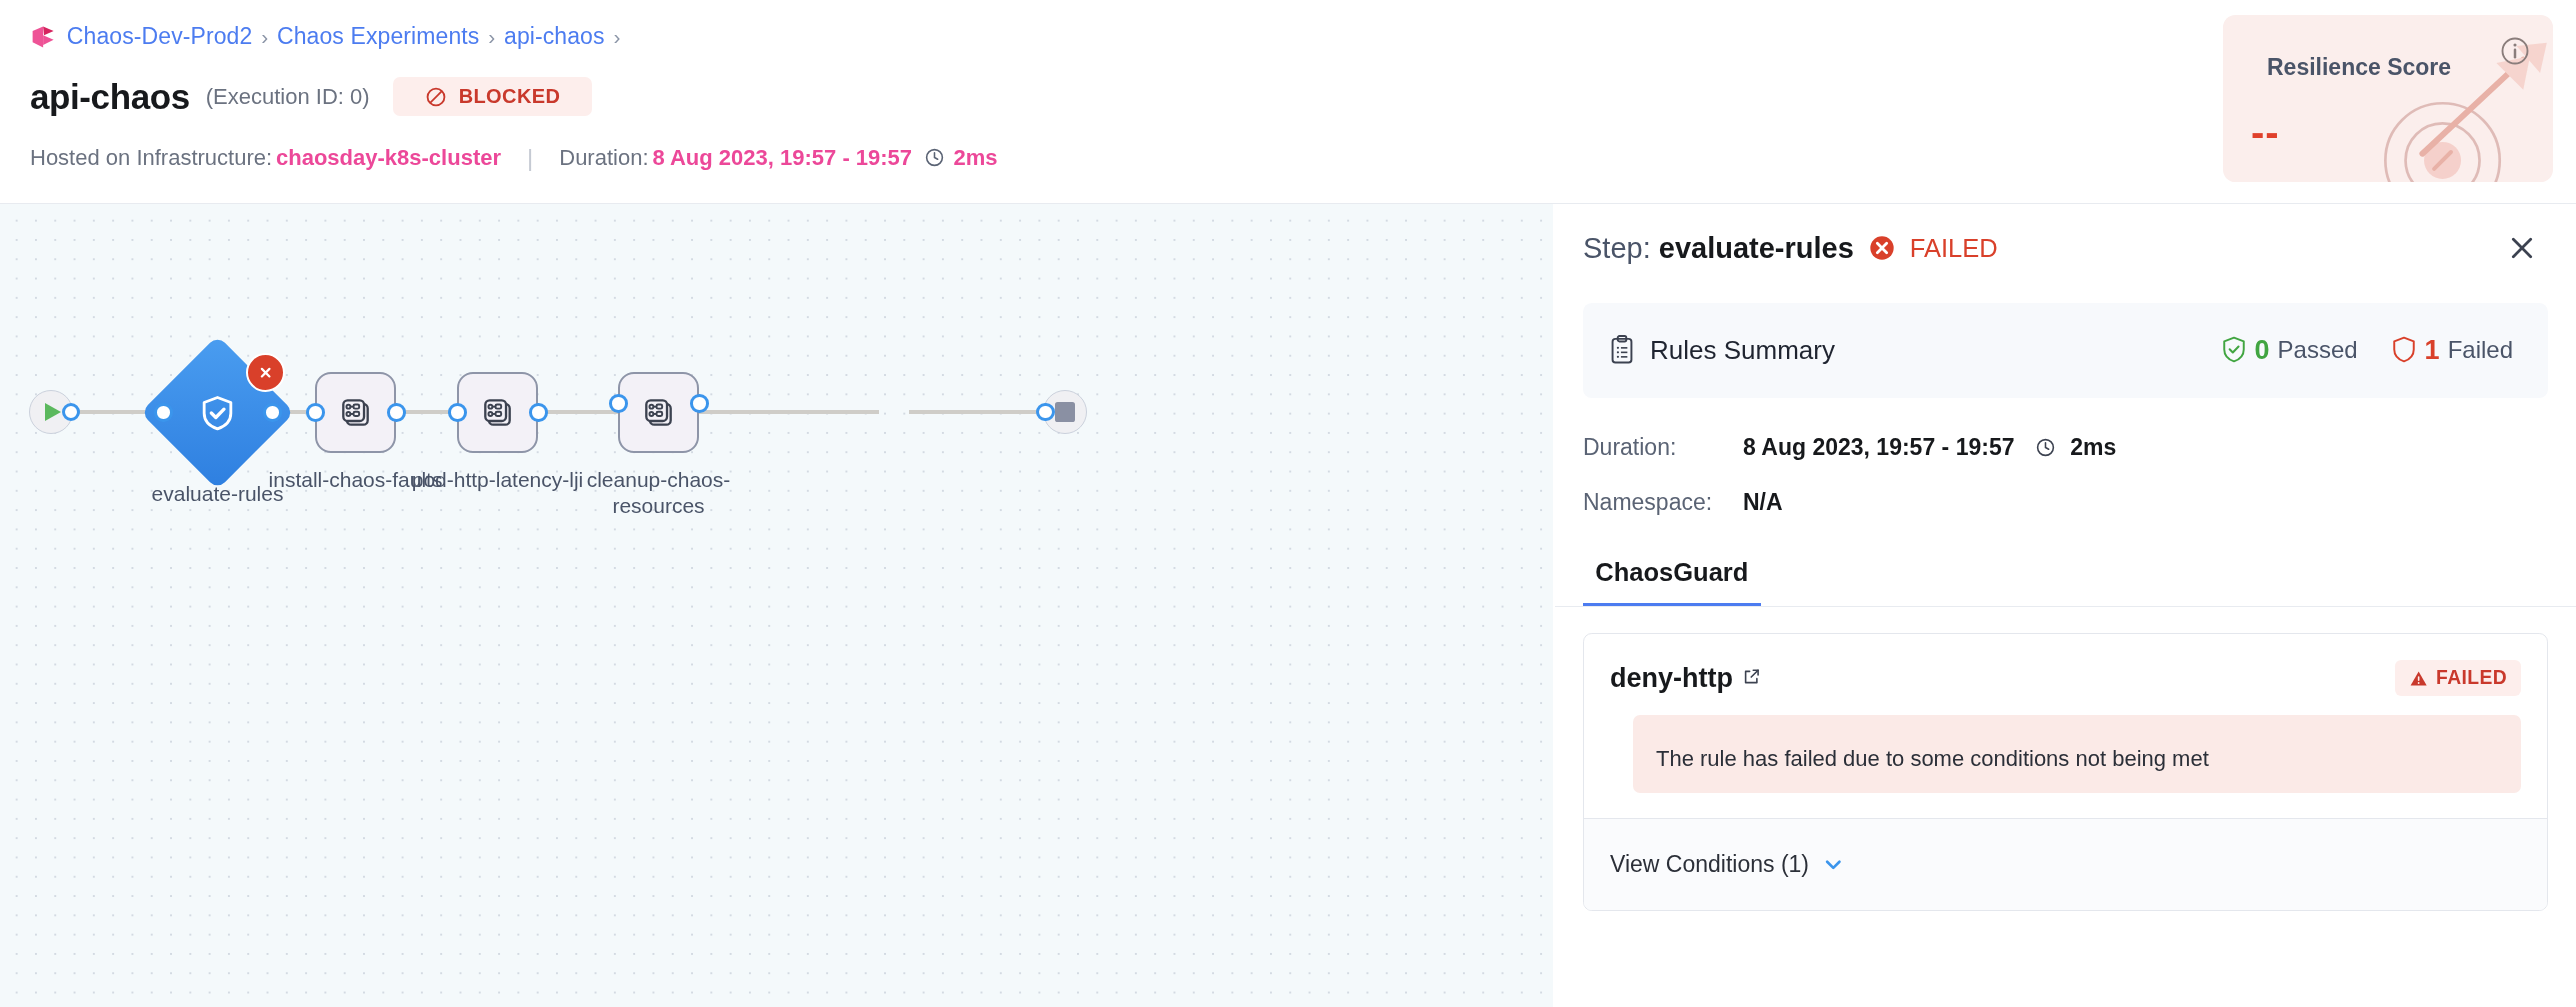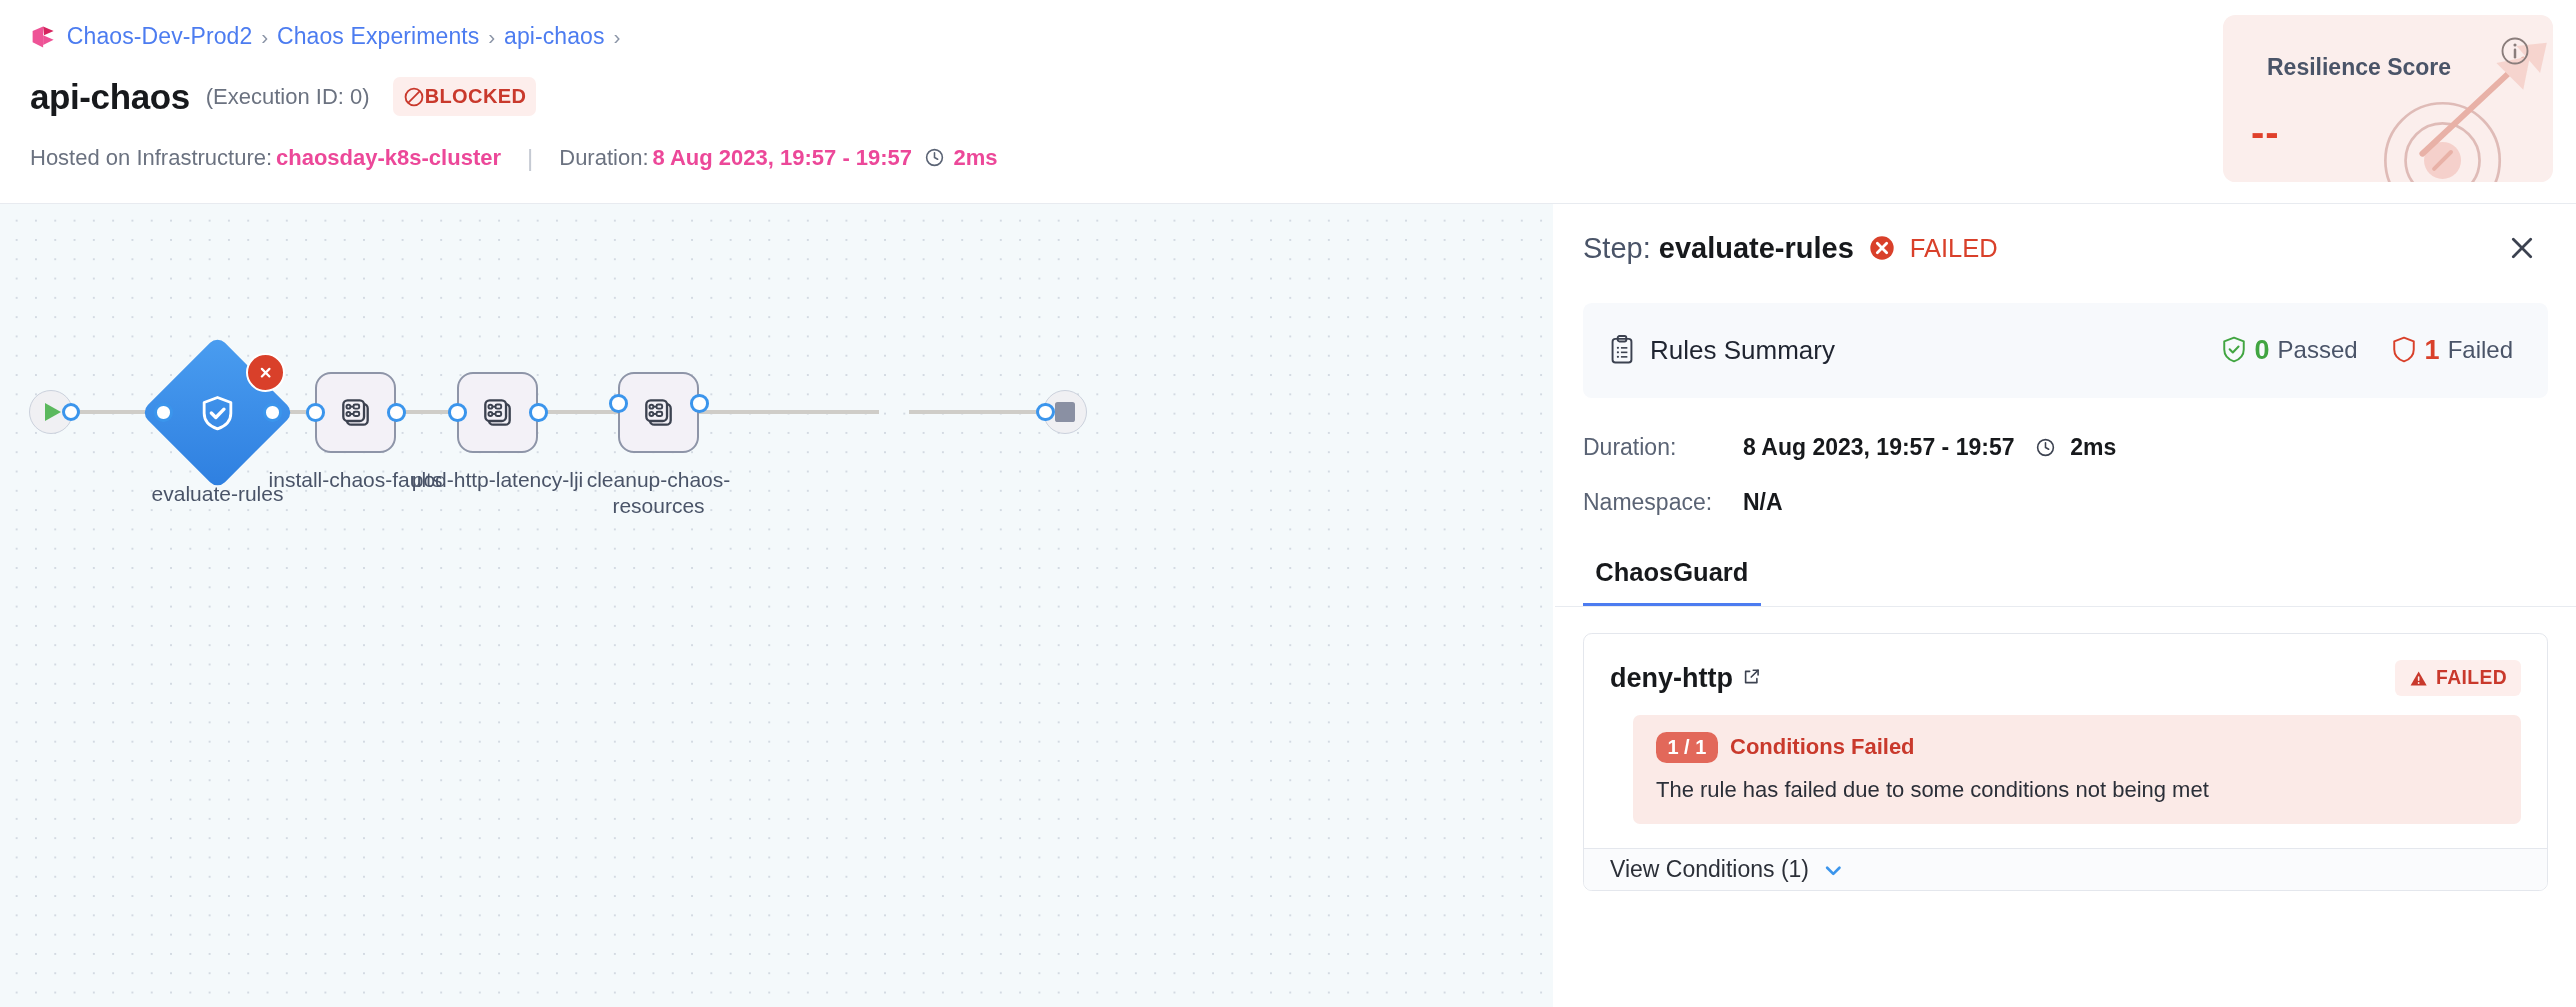--- a/index.html
+++ b/index.html
@@ -23,23 +23,23 @@
   .bc-link {
     font-size:23px; color:#4c7cf0; text-decoration:none; letter-spacing:0.1px;
     white-space:nowrap;
   }
   .bc-sep { font-size:21px; color:#8a94a6; }
 
   .title-row { display:flex; align-items:center; gap:16px; margin-top:19.3px; height:46px;}
   .page-title { font-size:35px; font-weight:700; color:#17191c; letter-spacing:-0.4px; }
   .exec-id { font-size:22px; color:#6b7280; }
   .badge-blocked {
-    display:inline-flex; align-items:center; gap:0;
+    display:inline-flex; align-items:center; gap:12px;
     background:#fdeeec; color:#c9392c; border-radius:7px;
-    padding:8px 10px; font-size:20px; font-weight:700; letter-spacing:0.4px;
+    padding:8px 32px; font-size:20px; font-weight:700; letter-spacing:0.4px;
     margin-left:7px;
   }
   .badge-blocked svg { width:22px; height:22px; display:block; }
 
   .meta-row { display:flex; align-items:center; gap:0; margin-top:23px; height:30px; }
   .meta-label { font-size:22px; color:#6b7280; }
   .meta-value { font-size:22px; color:#ec4899; font-weight:700; }
   .meta-div { color:#c5cad3; margin:0 26px; font-size:24px; }
   .clock-ico { width:21px; height:21px; margin:0 8px 0 12.3px; display:inline-block; vertical-align:-3.5px;}
 
@@ -172,21 +172,21 @@
   }
   .cond-top { display:flex; align-items:center; gap:12.3px; }
   .cond-pill {
     background:#e2685a; color:#fff; border-radius:10.5px;
     font-size:20px; font-weight:700; padding:4.4px 11.4px; line-height:1.1;
   }
   .cond-label { font-size:22px; color:#c9392c; font-weight:700; }
   .cond-msg { margin-top:14px; font-size:22px; color:#2b2f38; }
   .view-cond {
     margin-top:24.6px; border-top:1.3px solid #e4e7ed; background:#fafbfd;
-    padding: 7px 26px; display:flex; align-items:center; gap:12.3px; cursor:pointer;
+    padding: 32px 26px; display:flex; align-items:center; gap:12.3px; cursor:pointer;
   }
   .view-cond-txt { font-size:23px; color:#2b2f38; }
   .chev { width:24.6px;height:24.6px; display:block;}
 </style>
 </head>
 <body>
 
 <div class="app">
 
   <div class="header">
@@ -433,24 +433,20 @@
           <svg viewBox="0 0 24 24">
             <path d="M12 3.2 L22 20.4 H2 Z" fill="#c9392c"></path>
             <rect x="11" y="9" width="2" height="6" rx="1" fill="#fdeeec"></rect>
             <circle cx="12" cy="17.4" r="1.15" fill="#fdeeec"></circle>
           </svg>
           <span>FAILED</span>
         </span>
       </div>
 
       <div class="cond-box">
-        <div class="cond-top">
-          <span class="cond-pill">1 / 1</span>
-          <span class="cond-label">Conditions Failed</span>
-        </div>
         <div class="cond-msg">The rule has failed due to some conditions not being met</div>
       </div>
 
       <div class="view-cond">
         <span class="view-cond-txt">View Conditions (1)</span>
         <svg class="chev" viewBox="0 0 24 24">
           <path d="M6 9.5 L12 15.5 L18 9.5" fill="none" stroke="#3b95ec" stroke-width="2.6" stroke-linecap="round" stroke-linejoin="round"></path>
         </svg>
       </div>
     </div>

